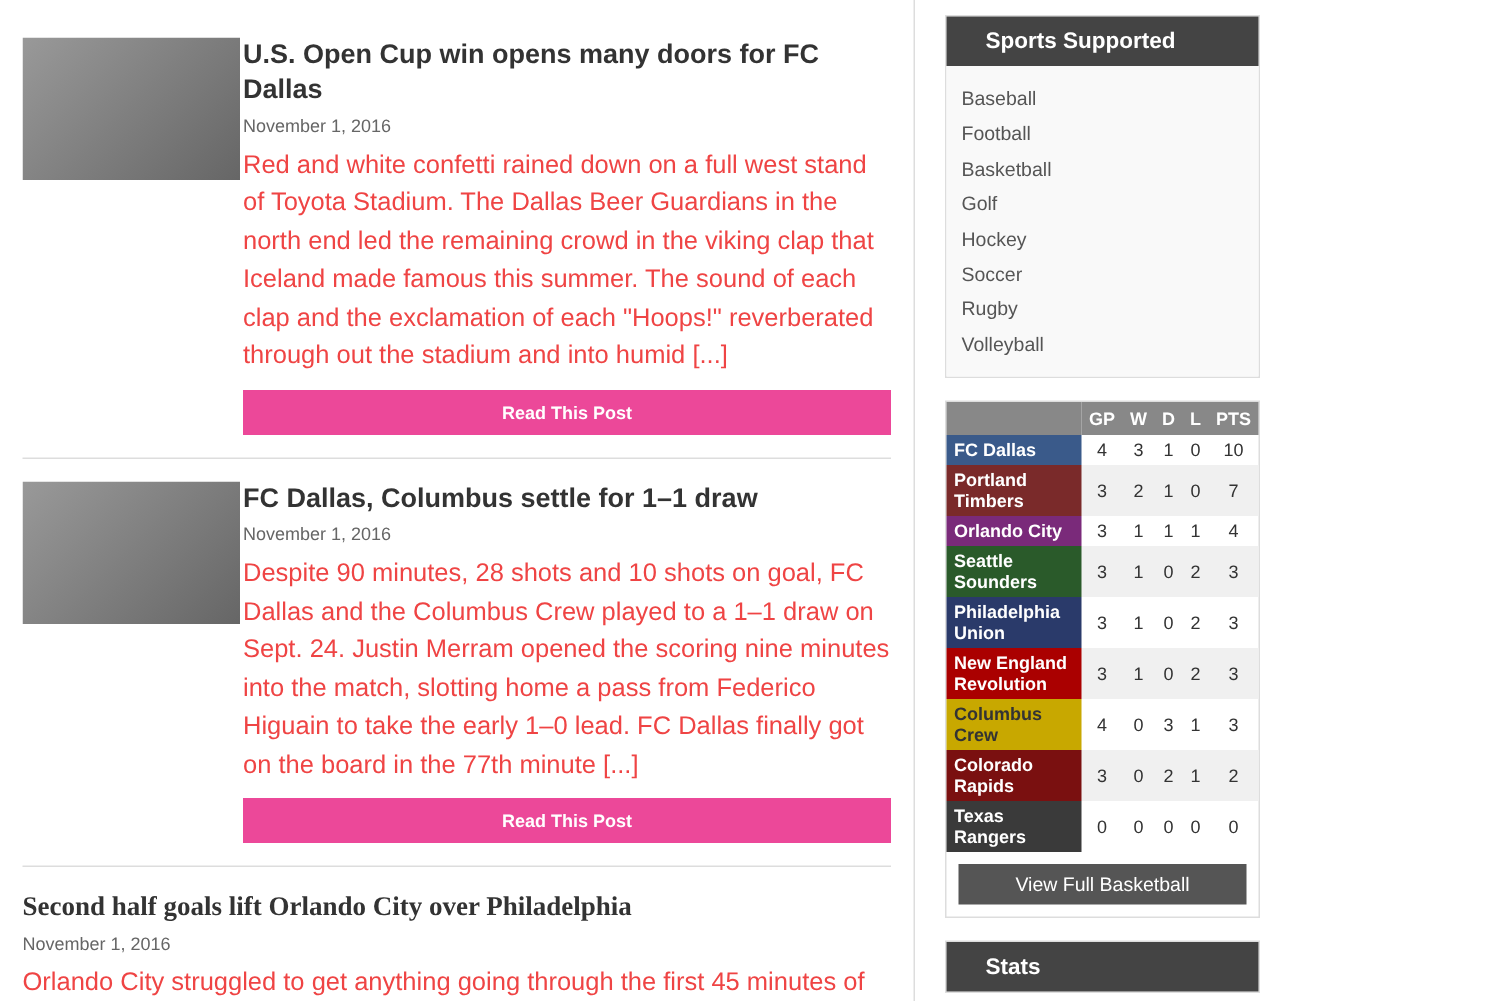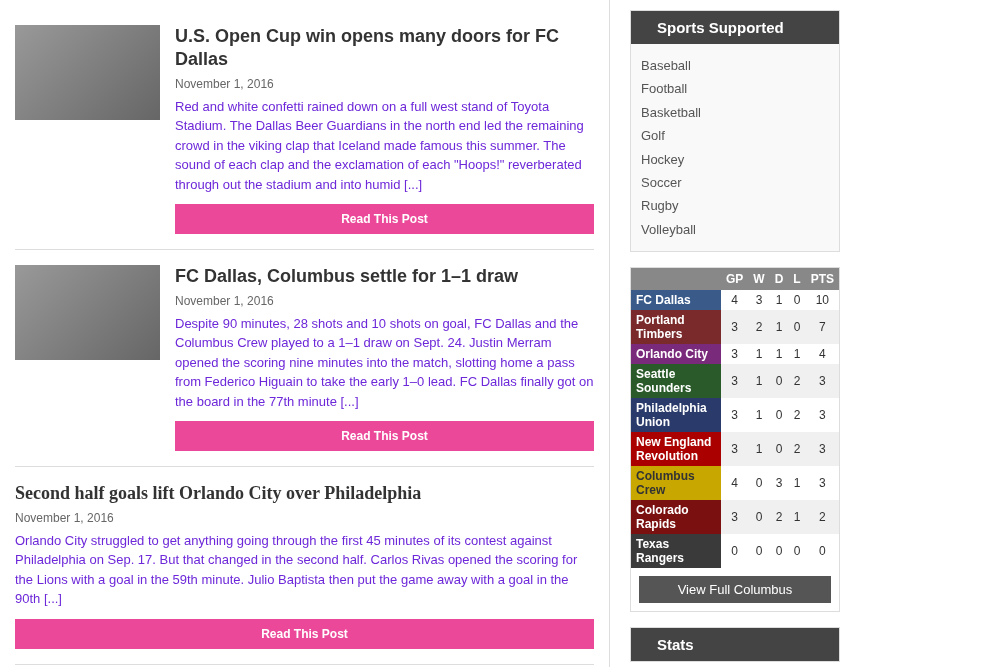--- a/index.html
+++ b/index.html
@@ -3,28 +3,28 @@
   <meta charset="utf-8">
   <style>
     * { margin: 0; padding: 0; box-sizing: border-box; }
     body { font-family: Arial, sans-serif; font-size: 13px; background: #fff; color: #333; display: flex; width: 1000px; }
 
     .main-content { width: 610px; padding: 10px 15px; border-right: 1px solid #ddd; }
     .sidebar { width: 230px; padding: 10px; margin-left: 10px; }
 
     
     .article { padding: 15px 0; border-bottom: 1px solid #ddd; }
-    .article-with-image { display: flex; gap: 15px; }
+    .article-with-image { display: flex; gap: 2px; }
     .article-image { width: 145px; height: 95px; flex-shrink: 0; background: #888; overflow: hidden; }
     .article-text { flex: 1; }
     .article-full { }
     .article h2 { font-size: 18px; font-weight: bold; color: #333; line-height: 1.3; margin-bottom: 5px; }
     .article h3 { font-size: 18px; font-weight: bold; color: #333; line-height: 1.3; margin-bottom: 5px; font-family: Liberation Serif, serif; }
     .article-date { color: #666; font-size: 12px; margin-bottom: 6px; }
-    .article-body { font-size: 13px; line-height: 1.5; color: #6d28d9; margin-bottom: 10px; }
+    .article-body { font-size: 17px; line-height: 1.5; color: #ef4444; margin-bottom: 10px; }
     .read-btn { display: block; background: #ec4899; color: #fff; text-align: center; padding: 8px; font-size: 12px; cursor: pointer; border: none; width: 100%; font-weight: bold; }
 
     
     .sidebar-section { margin-bottom: 15px; border: 1px solid #ddd; }
     .sidebar-section-title { background: #444; color: #fff; padding: 8px 26px; font-size: 15px; font-weight: bold; }
 
     
     .sports-list { padding: 10px; background: #f9f9f9; }
     .sports-list a { display: block; color: #555; font-size: 13px; line-height: 1.8; text-decoration: none; }
 
@@ -190,19 +190,19 @@
   <tr class="row-texas">
     <td>Texas Rangers</td>
     <td>0</td>
     <td>0</td>
     <td>0</td>
     <td>0</td>
     <td>0</td>
   </tr>
 </tbody>
   </table>
-  <button class="view-standings-btn">View Full Columbus</button>
+  <button class="view-standings-btn">View Full Basketball</button>
 </div>
     <div class="sidebar-section">
   <div class="sidebar-section-title">Stats</div>
 
 </div>
   </div>
 
 </body></html>

